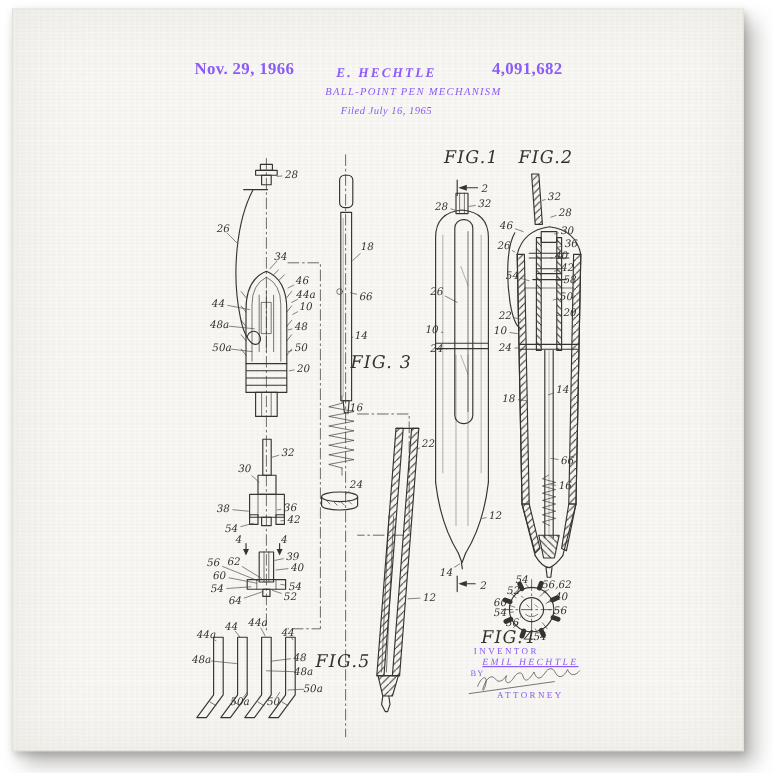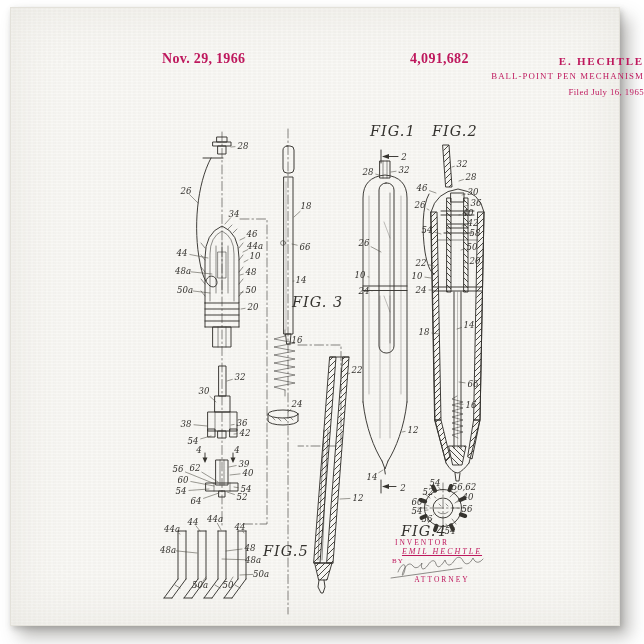--- a/index.html
+++ b/index.html
@@ -6,23 +6,23 @@
   body{width:644px;height:644px;position:relative;background:#ffffff;
        font-family:"Liberation Serif",serif;overflow:hidden;}
   .poster{position:absolute;left:10px;top:7px;width:608px;height:617px;
           background:#f7f6f2;
           background-image:
             repeating-linear-gradient(0deg, rgba(255,255,255,0.20) 0 1px, rgba(0,0,0,0.008) 1px 3px),
             repeating-linear-gradient(90deg, rgba(255,255,255,0.12) 0 2px, rgba(0,0,0,0.006) 2px 5px);
           box-shadow: 9px 11px 16px rgba(90,88,82,0.40), 2px 3px 6px rgba(90,88,82,0.30),
                       inset 0 0 50px rgba(205,202,192,0.30);
           border:1px solid #e3e1da;}
-  .txt{position:absolute;color:#be185d;white-space:nowrap;}
+  .txt{position:absolute;color:#8b5cf6;white-space:nowrap;}
   .b{font-weight:bold;}
-  .ctr{left:0;right:0;text-align:right;}
+  .ctr{left:0;right:0;text-align:center;font-style:italic;}
   .date{left:162px;top:51px;font-size:14px;letter-spacing:0.3px;}
   .pnum{left:410px;top:51px;font-size:14px;letter-spacing:0.3px;}
   .pname{top:55px;font-size:11px;letter-spacing:1.8px;}
   .ptitle{top:71px;font-size:8.8px;letter-spacing:1.1px;padding-left:45px;}
   .pfiled{top:87px;font-size:8.8px;letter-spacing:0.4px;}
   .inv-cap{left:378px;width:88px;text-align:center;top:538px;font-size:7.5px;letter-spacing:2px;}
   .inv-name{left:386px;width:112px;text-align:center;top:547px;font-size:8px;font-style:italic;letter-spacing:2px;text-decoration:underline;}
   .by{left:392px;top:557px;font-size:7px;letter-spacing:1px;}
   .att-cap{left:398px;width:88px;text-align:center;top:575px;font-size:7.5px;letter-spacing:2px;}
   svg.art{position:absolute;left:0;top:0;width:644px;height:644px;}

